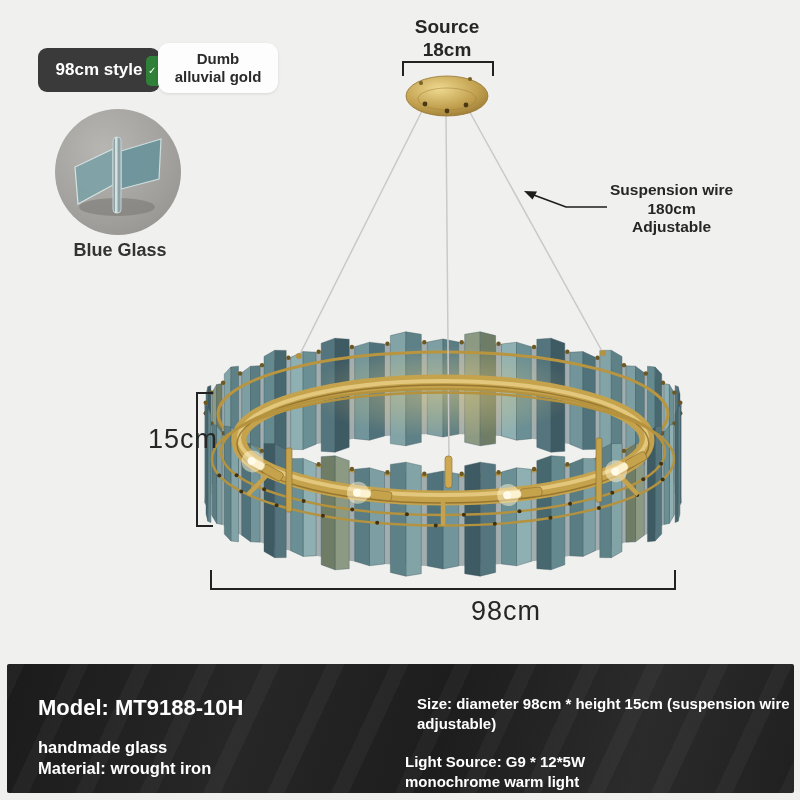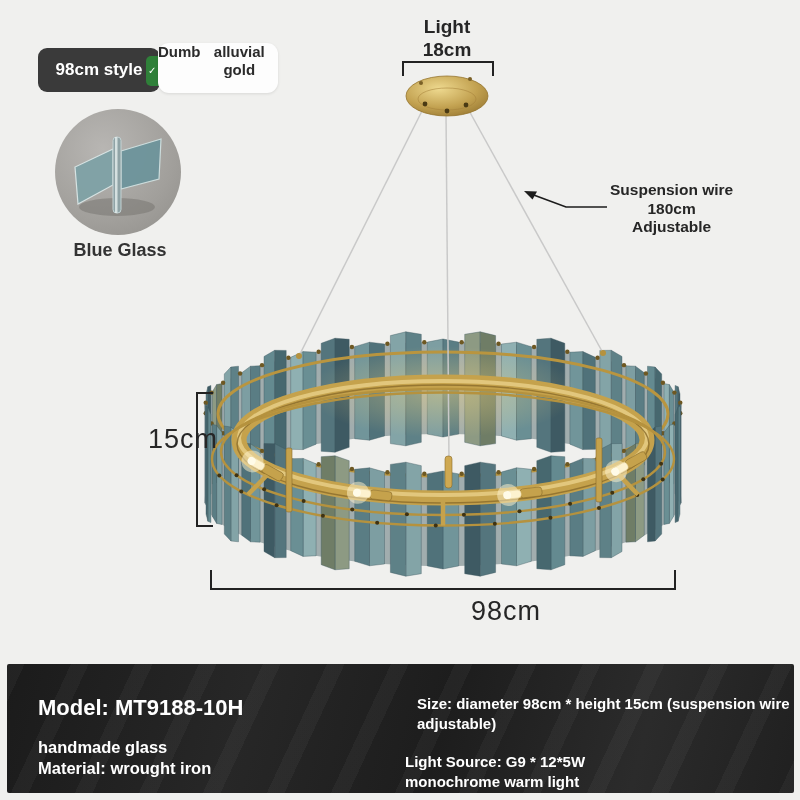--- a/index.html
+++ b/index.html
@@ -5,21 +5,21 @@
   html,body{margin:0;padding:0;}
   .page{position:relative;width:800px;height:800px;background:#f0f0ee;overflow:hidden;
         font-family:"Liberation Sans",sans-serif;}
   
   .badge-dark{position:absolute;left:38px;top:48px;width:122px;height:44px;background:#3a3a3a;
       border-radius:9px;color:#fff;font-size:17px;font-weight:bold;text-align:center;line-height:44px;z-index:2;}
   .badge-green{position:absolute;left:146px;top:56px;width:22px;height:30px;background:#2f8039;
       border-radius:5px;z-index:3;color:#fff;font-size:10px;text-align:left;line-height:30px;padding-left:2px;box-sizing:border-box;}
   .badge-white{position:absolute;left:158px;top:43px;width:120px;height:50px;background:#fdfdfd;
       border-radius:11px;z-index:4;color:#2b2b2b;font-size:15px;font-weight:bold;text-align:center;
-      box-shadow:0 1px 3px rgba(0,0,0,.10);display:flex;flex-direction:row;justify-content:center;line-height:18px;}
+      box-shadow:0 1px 3px rgba(0,0,0,.10);display:flex;flex-direction:column;justify-content:center;line-height:18px;}
   
   .swatch{position:absolute;left:55px;top:109px;width:126px;height:126px;border-radius:50%;
       background:radial-gradient(circle at 38% 32%,#b8b6b3,#a19f9b 62%,#8f8d89 100%);overflow:hidden;}
   .swatch svg{display:block;}
   .swatch-label{position:absolute;left:20px;top:240px;width:200px;text-align:center;color:#333;
       font-size:18px;font-weight:bold;}
   
   .ann{color:#262626;text-align:center;}
   .medium-label{position:absolute;left:366px;top:15px;width:162px;text-align:center;
       font-size:19px;font-weight:bold;line-height:23px;}
@@ -276,21 +276,21 @@
       <ellipse cx="62" cy="98" rx="38" ry="9" fill="#6f6d69" opacity="0.45"></ellipse>
       <polygon points="58,40 20,58 23,95 58,76" fill="#7fa2a6" stroke="#d9e6e6" stroke-width="1.2" opacity="0.95"></polygon>
       <polygon points="66,42 106,30 104,70 66,80" fill="#6d949b" stroke="#cfe0e0" stroke-width="1.2" opacity="0.95"></polygon>
       <rect x="58" y="28" width="8" height="76" rx="3.5" fill="#8fa3a6" stroke="#c3d2d3" stroke-width="1"></rect>
       <rect x="60" y="28" width="2.5" height="76" fill="#e6efef" opacity="0.8"></rect>
     </svg>
   </div>
   <div class="swatch-label">Blue Glass</div>
 
   <div class="medium-label ann">
-    <span style="display:block">Light</span>
+    <span style="display:block">Source</span>
     <span style="display:block">18cm</span>
   </div>
   <div class="bracket-down"></div>
 
   <div class="susp-label ann">
     <span style="display:block">Suspension wire</span>
     <span style="display:block">180cm</span>
     <span style="display:block">Adjustable</span>
   </div>
 

